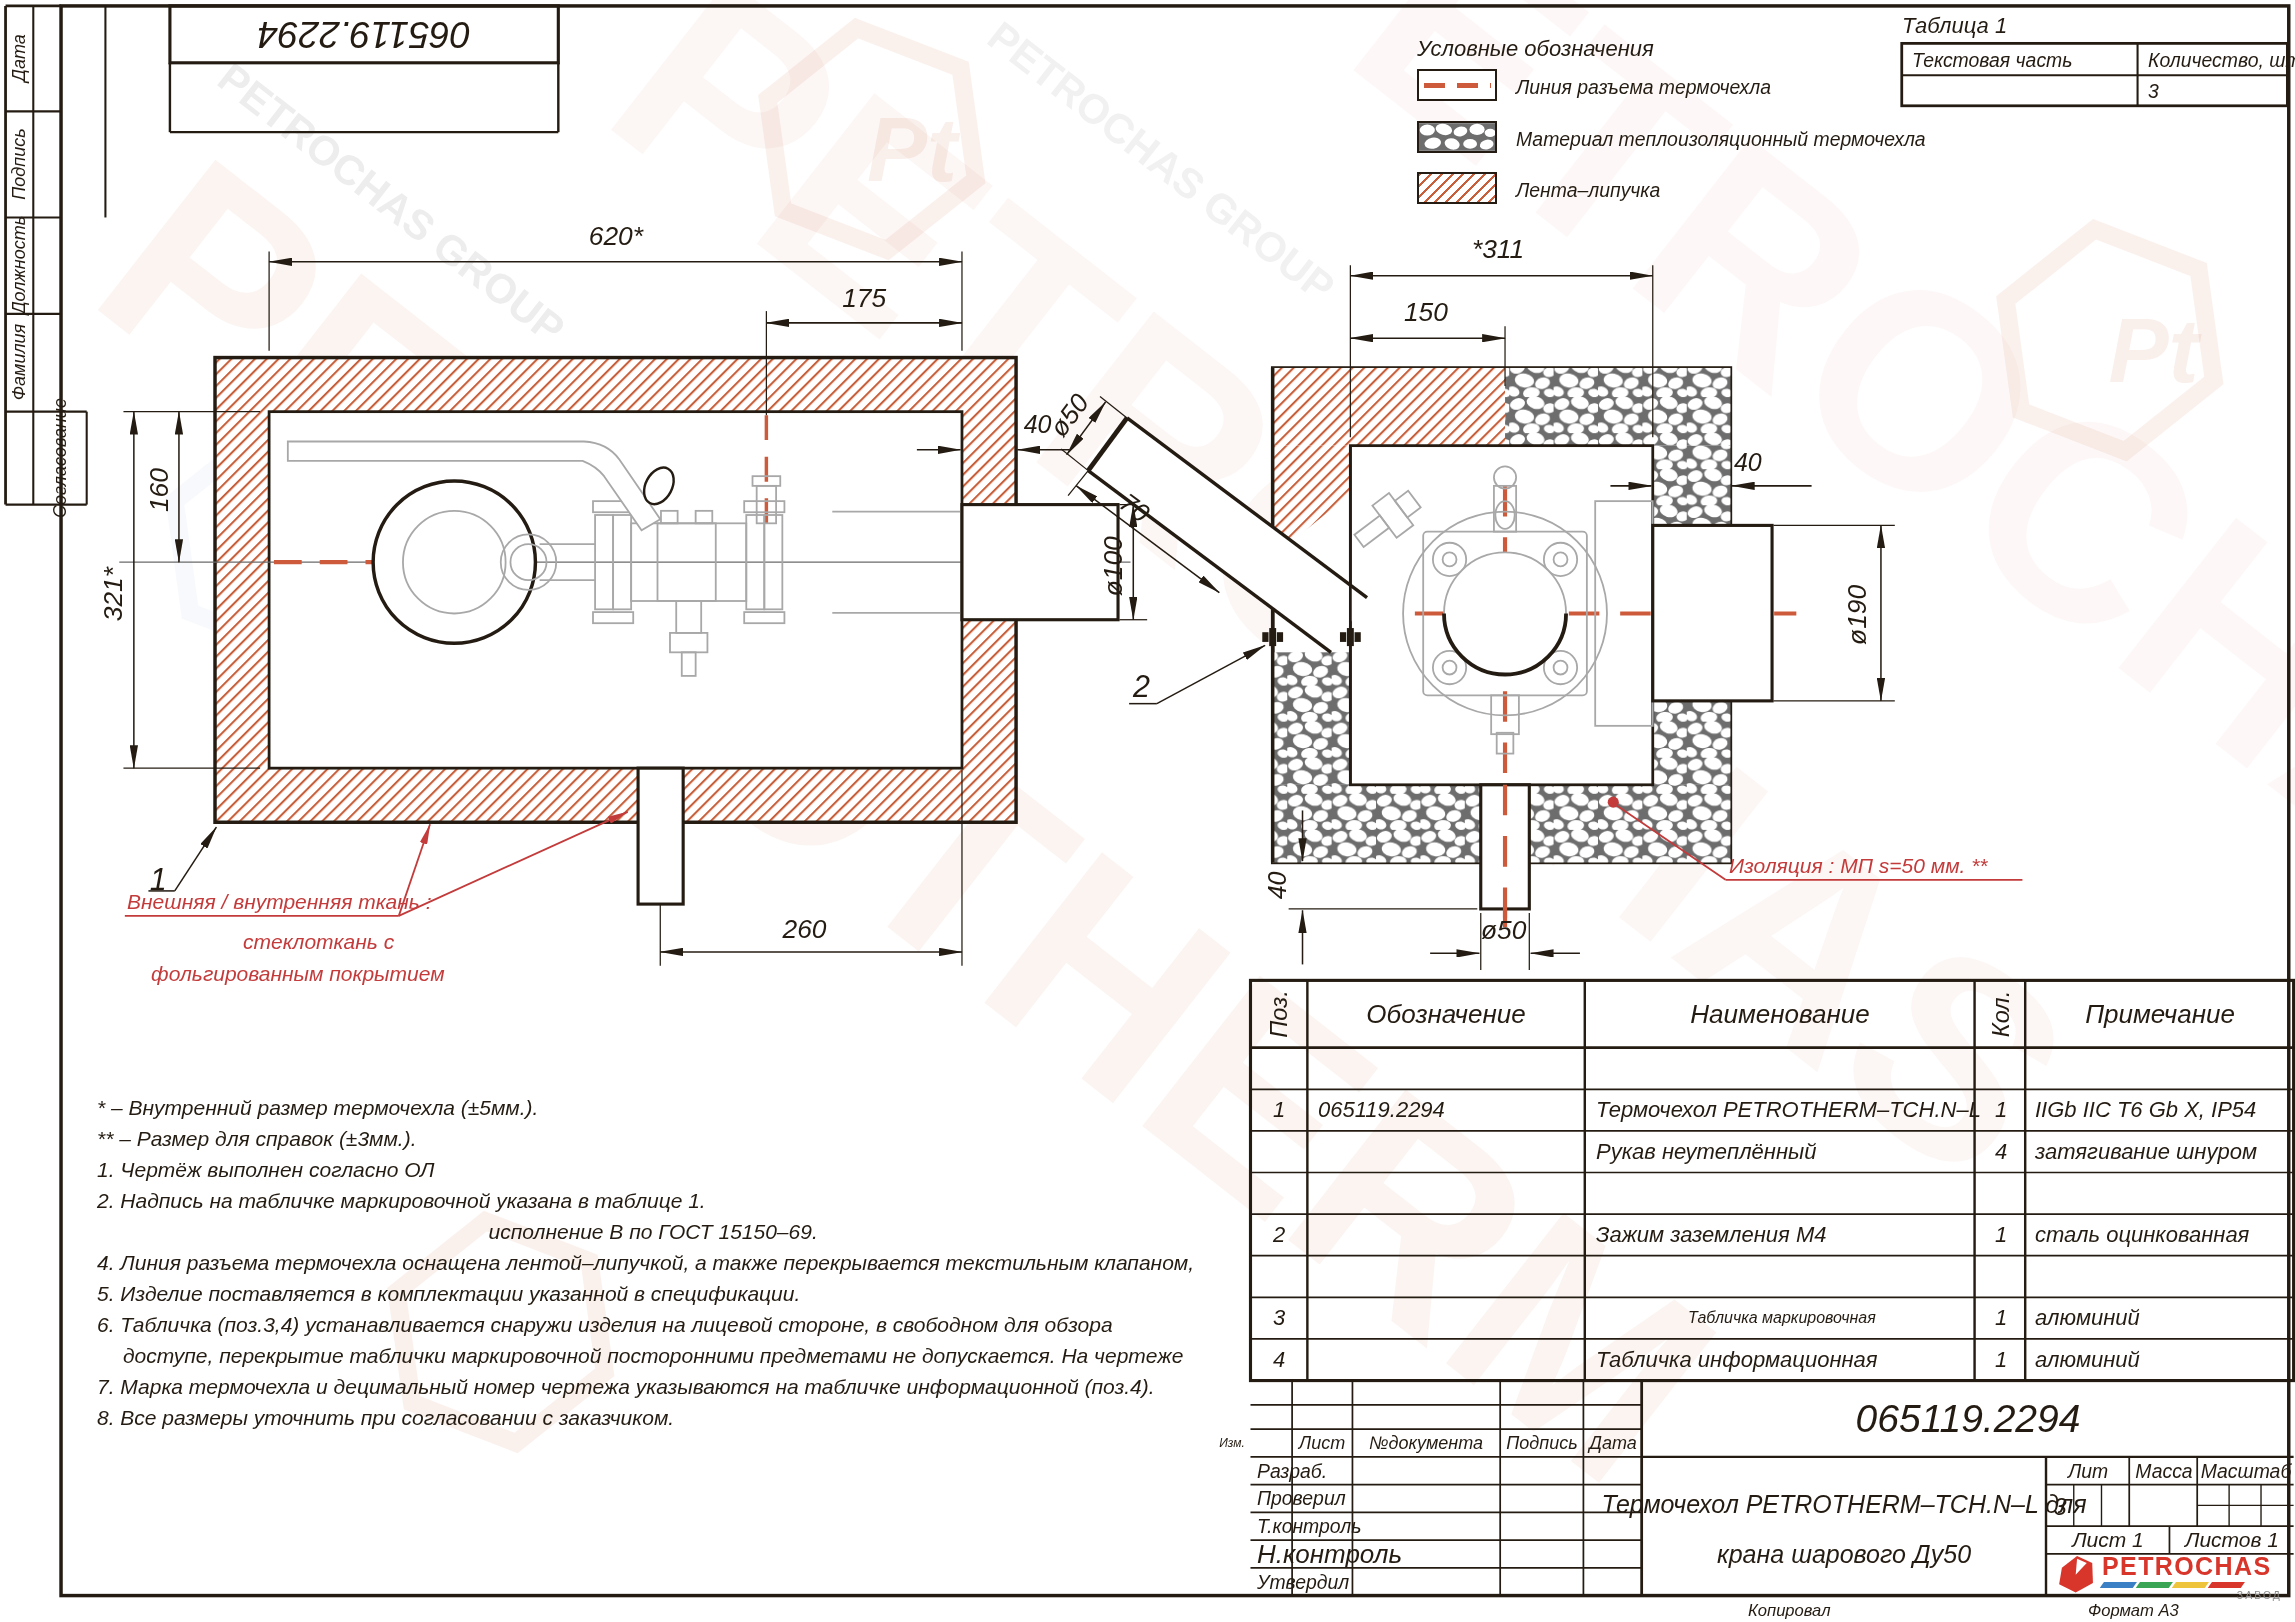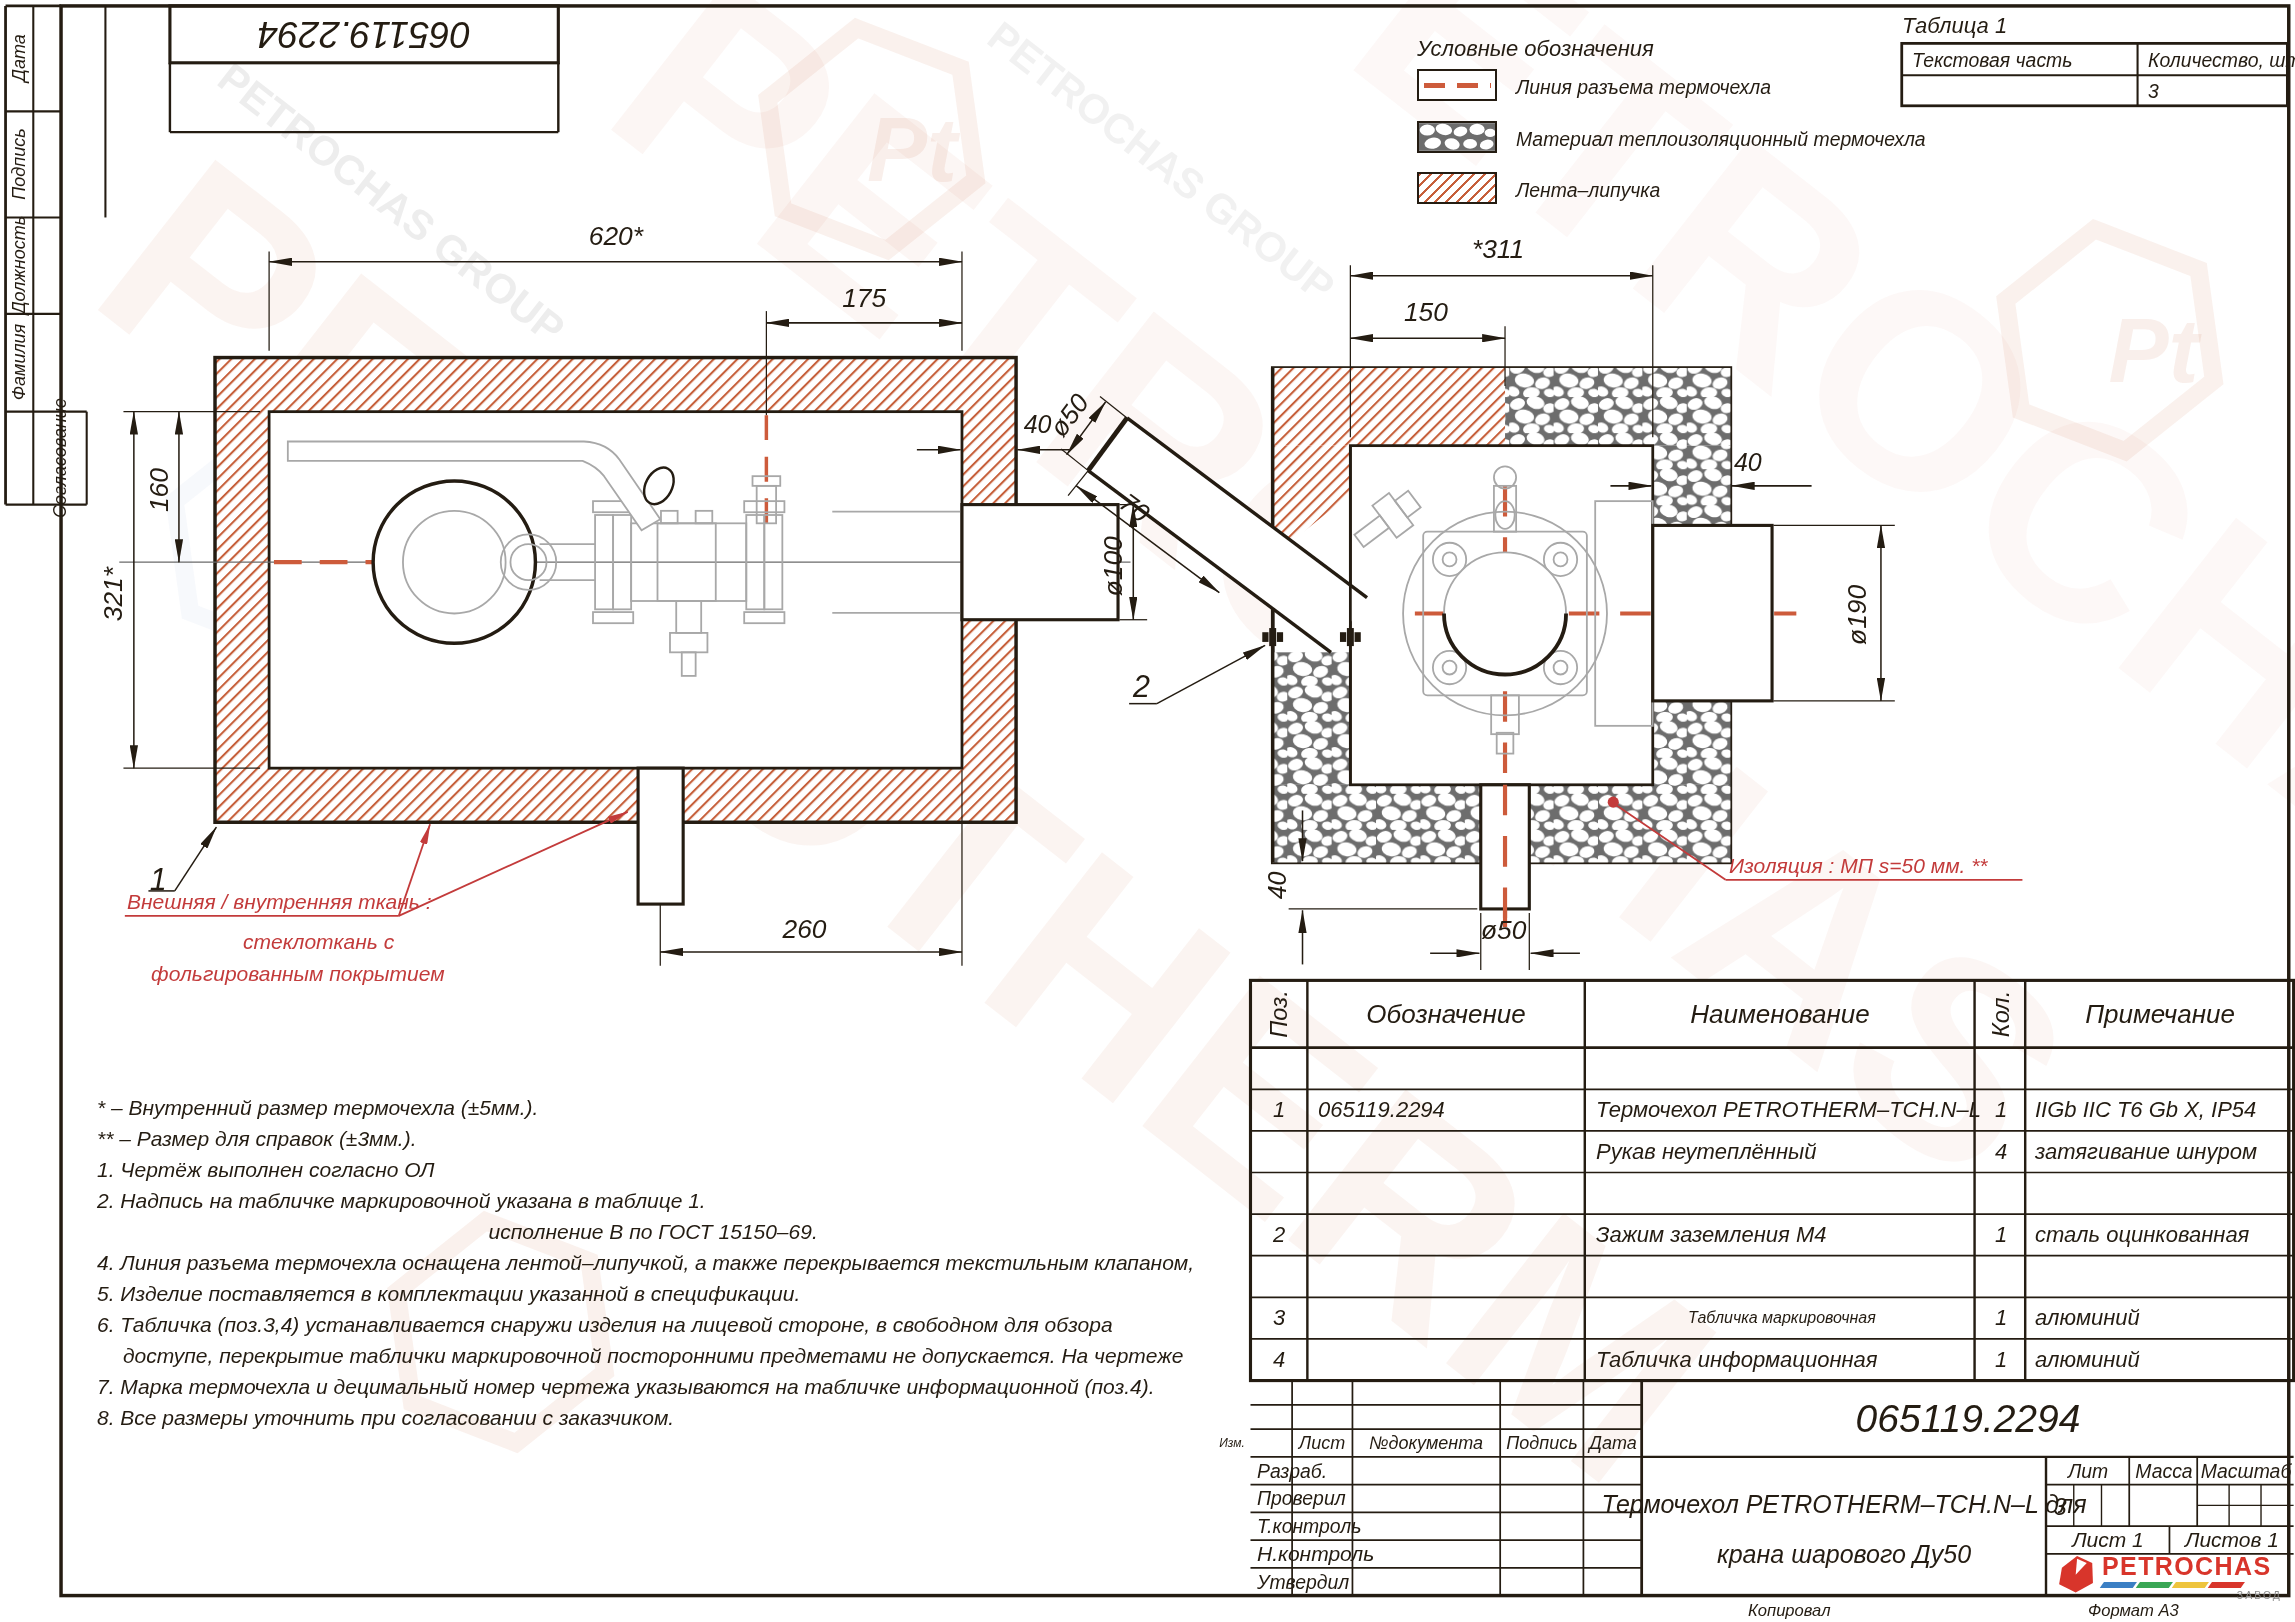--- a/index.html
+++ b/index.html
@@ -440,21 +440,21 @@
 <div class="t" style="left:2035px;top:1360px;font-size:22px">алюминий</div>
 
 <div class="t cx" style="left:1232px;top:1443px;font-size:12px">Изм.</div>
 <div class="t cx" style="left:1322px;top:1443px;font-size:18px">Лист</div>
 <div class="t cx" style="left:1426px;top:1443px;font-size:18px">№документа</div>
 <div class="t cx" style="left:1542px;top:1443px;font-size:18px">Подпись</div>
 <div class="t cx" style="left:1613px;top:1443px;font-size:18px">Дата</div>
 <div class="t" style="left:1257px;top:1471px;font-size:19.4px">Разраб.</div>
 <div class="t" style="left:1257px;top:1498px;font-size:19.4px">Проверил</div>
 <div class="t" style="left:1257px;top:1526px;font-size:19.4px">Т.контроль</div>
-<div class="t" style="left:1257px;top:1554px;font-size:21px">Н.контроль</div>
+<div class="t" style="left:1257px;top:1554px;font-size:26px">Н.контроль</div>
 <div class="t" style="left:1257px;top:1582px;font-size:19.4px">Утвердил</div>
 <div class="t cx" style="left:1968px;top:1419px;font-size:39px">065119.2294</div>
 <div class="t cx" style="left:1844px;top:1504px;font-size:25px">Термочехол PETROTHERM–TCH.N–L для</div>
 <div class="t cx" style="left:1844px;top:1554px;font-size:25px">крана шарового Ду50</div>
 <div class="t cx" style="left:2088px;top:1471px;font-size:19.4px">Лит</div>
 <div class="t cx" style="left:2164px;top:1471px;font-size:19.4px">Масса</div>
 <div class="t cx" style="left:2246px;top:1471px;font-size:19.4px">Масштаб</div>
 <div class="t cx" style="left:2060px;top:1507px;font-size:23.6px">3</div>
 <div class="t cx" style="left:2108px;top:1540px;font-size:21px">Лист 1</div>
 <div class="t cx" style="left:2232px;top:1540px;font-size:21px">Листов  1</div>

